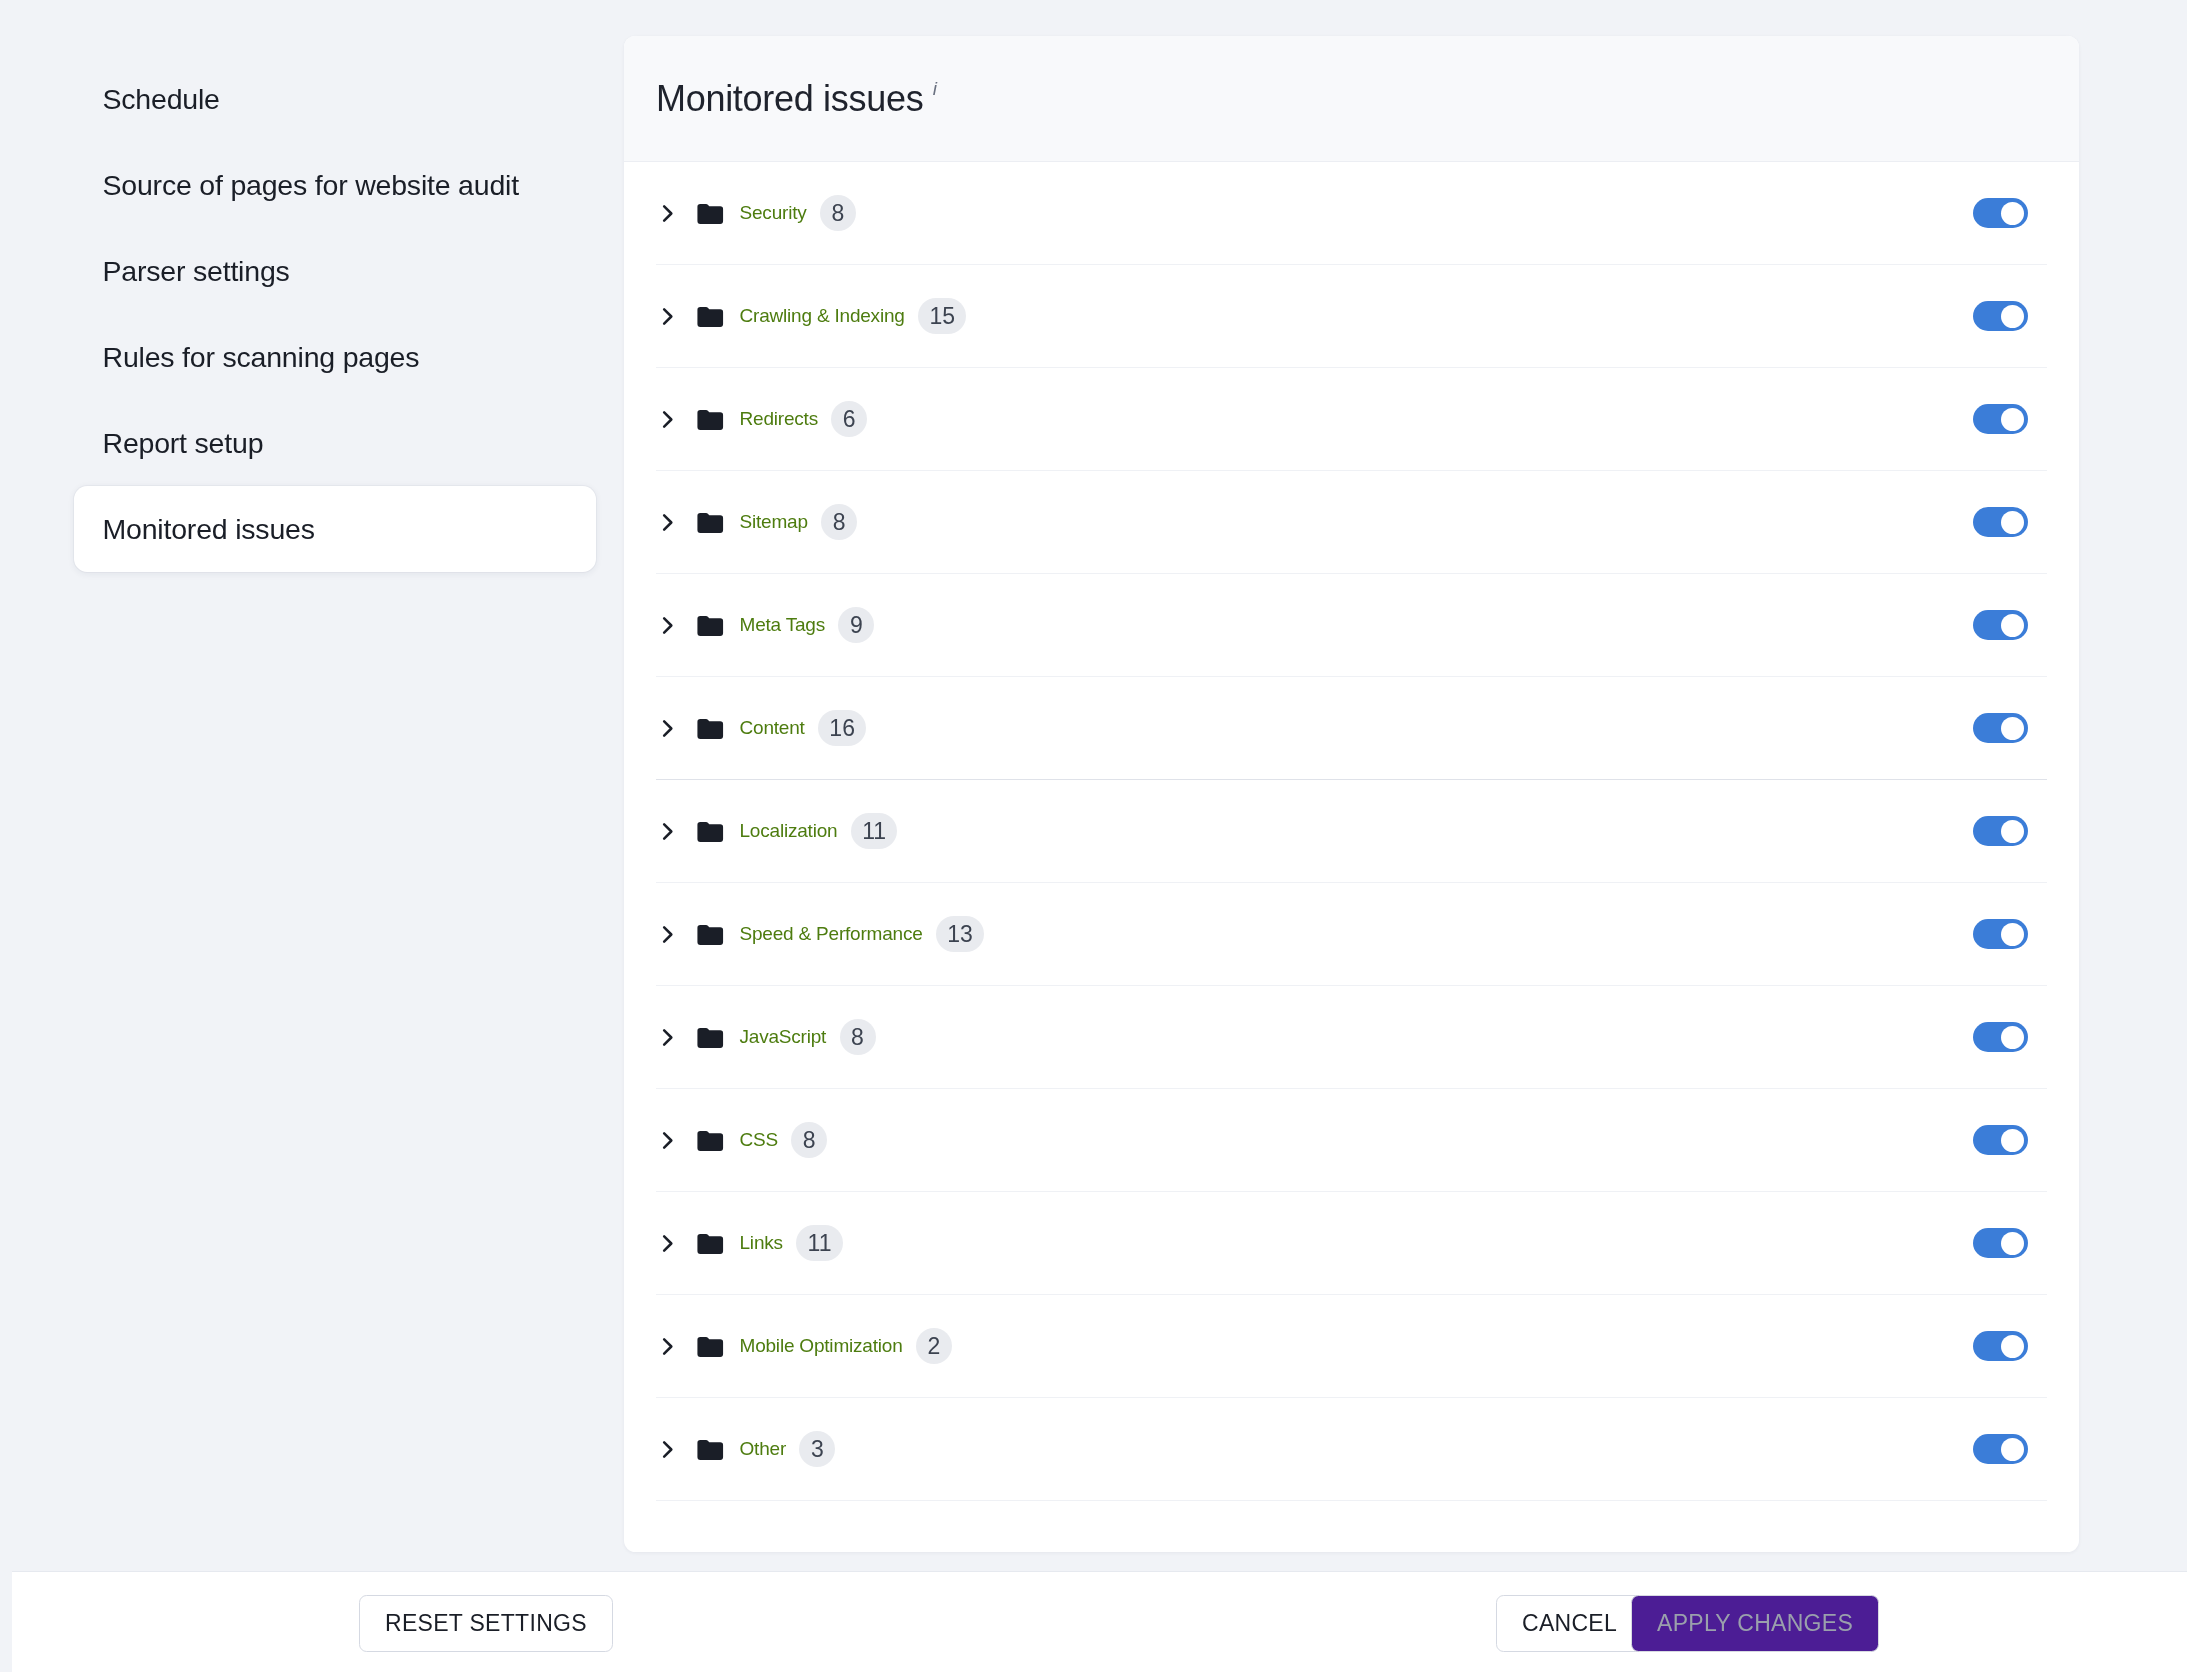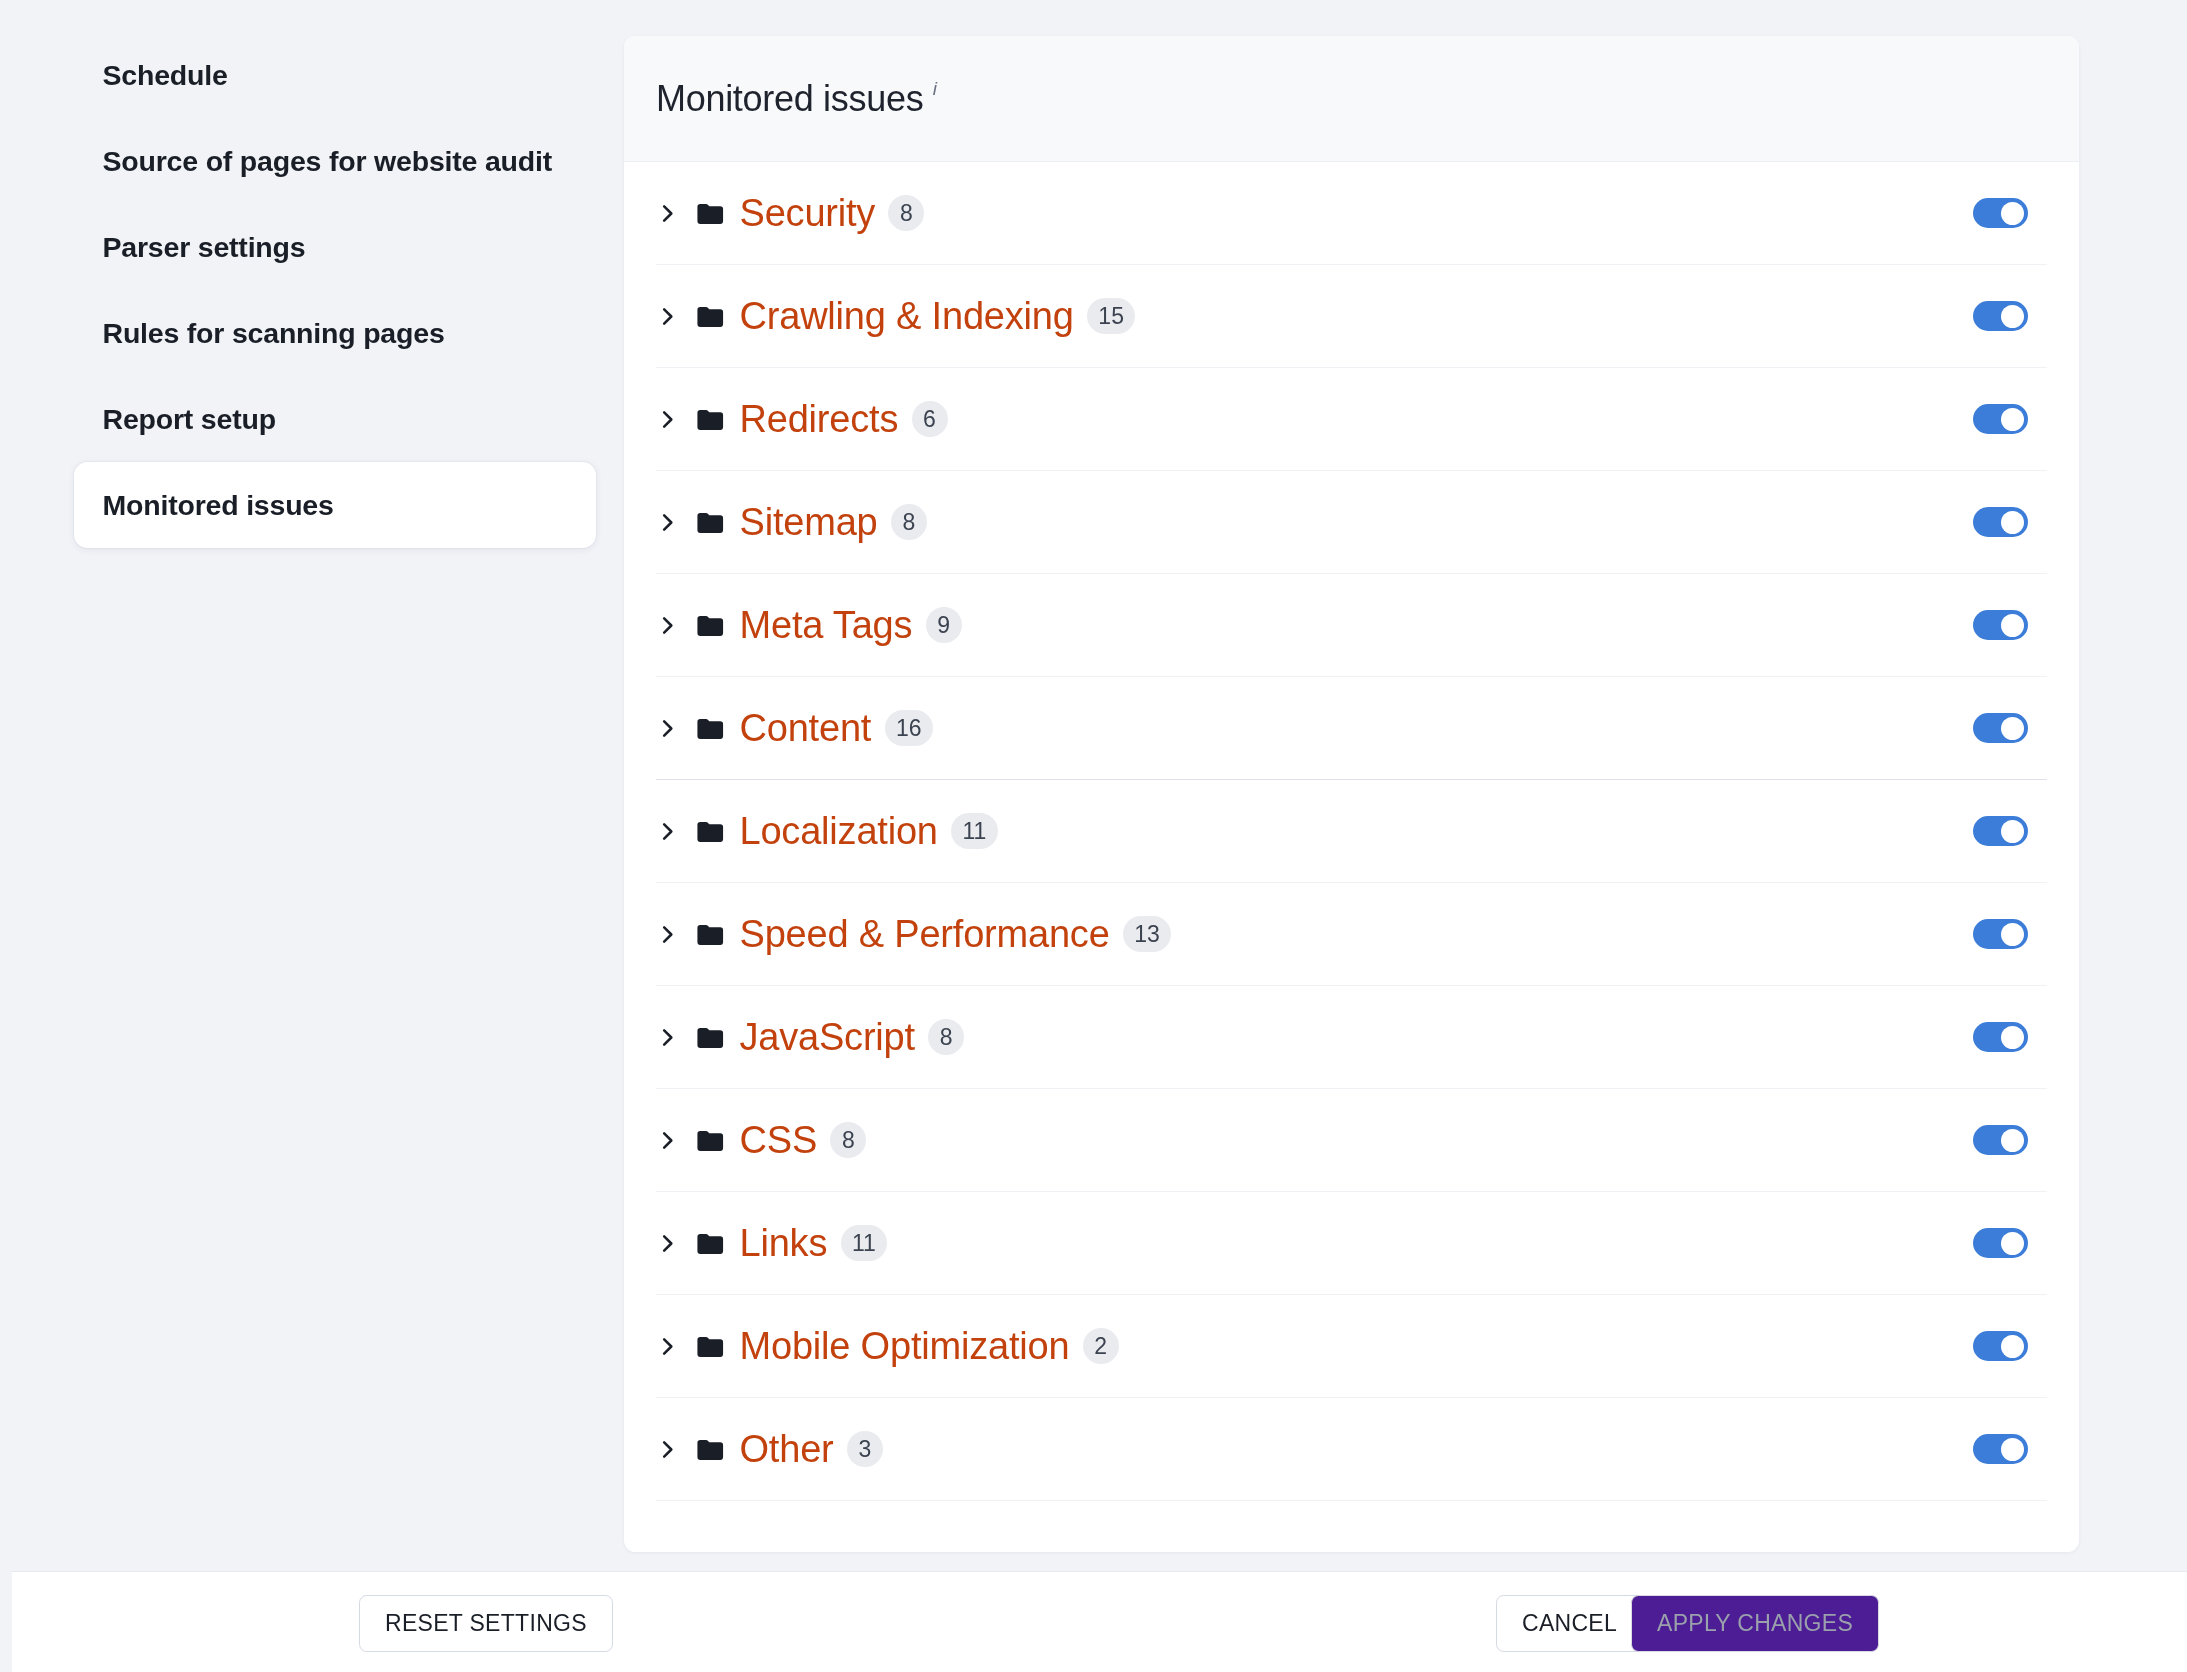--- a/index.html
+++ b/index.html
@@ -34,22 +34,21 @@
     background: #f1f3f7;
   }
 
   
   #sidebar {
     position: absolute;
     left: 0;
     top: 0;
     width: 628px;
     height: 1571px;
-    padding-top: 32px;
-    font-weight: bold;
+    padding-top: 56px;
   }
 
   .nav-item {
     position: relative;
     margin: 0 32px 0 74px;
     height: 86px;
     display: flex;
     align-items: center;
     padding-left: 28.5px;
     border-radius: 13.3px;
@@ -137,23 +136,23 @@
 
   .folder {
     width: 28.5px;
     height: 23px;
     margin-right: 15px;
     flex: none;
     display: block;
   }
 
   .row-label {
-    font-size: 38px;
+    font-size: 19px;
     letter-spacing: -0.2px;
-    color: #c2410c;
+    color: #4d7c0f;
     white-space: nowrap;
   }
 
   .count-badge {
     margin-left: 13.3px;
     min-width: 36px;
     height: 36px;
     padding: 0 11.4px;
     border-radius: 18px;
     background: #e9ebef;

